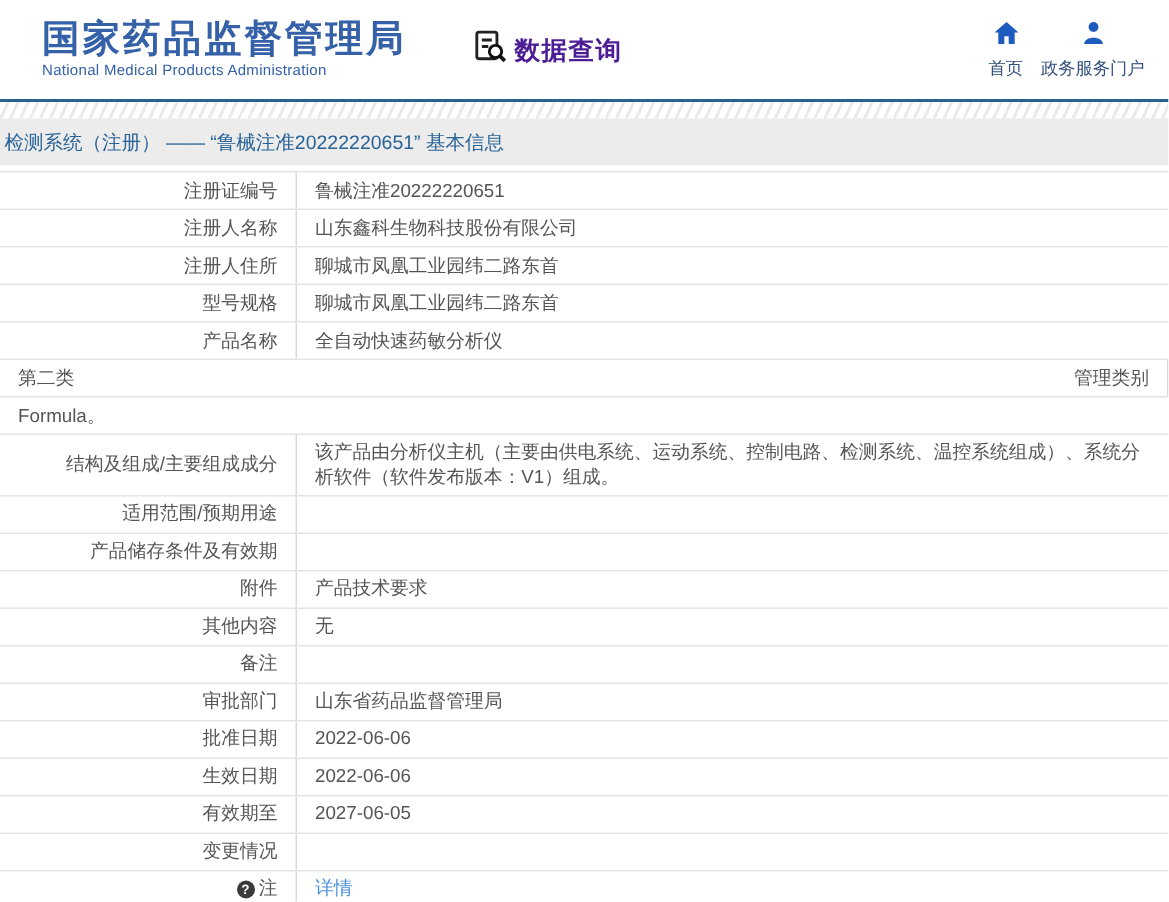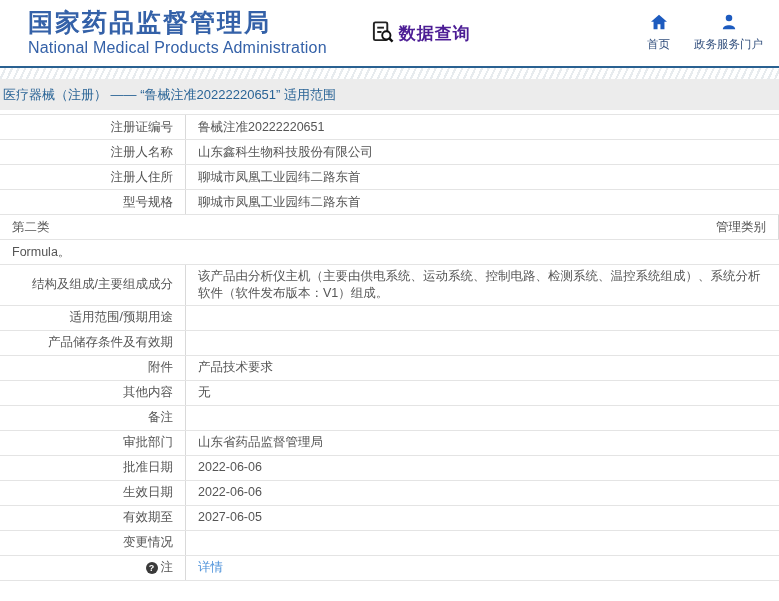--- a/index.html
+++ b/index.html
@@ -4,44 +4,44 @@
 <style>
   * { margin:0; padding:0; box-sizing:border-box; }
   html,body { width:779px; height:601px; overflow:hidden; background:#fff;
     font-family:"Liberation Sans","DejaVu Sans",sans-serif; }
   .page { width:779px; height:601px; display:flex; flex-direction:column; position:relative; }
 
   
   .hdr { height:66px; background:#fff; display:flex; align-items:center; padding-left:28px; flex-shrink:0; }
   .logo-text { display:flex; flex-direction:column; }
   .logo-cn { color:#3461a8; font-size:25px; font-weight:bold; letter-spacing:2px; line-height:1.1; }
-  .logo-en { color:#3461a8; font-size:16px; margin-top:2px; letter-spacing:.2px; }
+  .logo-en { color:#3461a8; font-size:10px; margin-top:2px; letter-spacing:.2px; }
   .section { display:flex; align-items:center; margin-left:44px; gap:5px; }
   .section-label { font-size:17px; color:#4c1d95; font-weight:600; letter-spacing:1px; }
-  .hdr-nav { margin-left:auto; display:flex; gap:24px; padding-right:16px; }
+  .hdr-nav { margin-left:auto; display:flex; gap:12px; padding-right:16px; }
   .nav-item { display:flex; flex-direction:column; align-items:center; gap:3px; cursor:pointer; }
   .nav-label { font-size:11.5px; color:#33507e; white-space:nowrap; }
 
   
   .rule { height:2px; background:#2a6191; flex-shrink:0; }
   .hatch { height:11px; flex-shrink:0;
     background:repeating-linear-gradient(115deg,#ffffff 0 4px,#e7ebee 4px 6px); }
 
   
   .breadcrumb { height:31px; background:#ececec; display:flex; align-items:center;
     padding-left:3px; color:#2a6496; font-size:13px; flex-shrink:0; }
 
   
   .tbl { margin-top:4px; display:flex; flex-direction:column; }
   .row { display:flex; align-items:stretch; border-bottom:1px solid #e4e4e4; }
   .row:first-child { border-top:1px solid #e4e4e4; }
   .cell { display:flex; align-items:center; font-size:12.5px; color:#555;
     line-height:1.35; padding:3px 12px; min-height:24px; }
   .cell.lab { width:186px; flex-shrink:0; justify-content:flex-end; text-align:right;
-    border-right:1px solid #d9d9d9; gap:3px; }
+    border-right:1px solid #d9d9d9; gap:3px;margin-left:12px; }
   .cell.val { flex:1; }
   .detail-link { color:#4a90d9; text-decoration:none; }
   .help-ic { display:inline-flex; align-items:center; justify-content:center;
     width:12px; height:12px; border-radius:50%; background:#3a3a3a; color:#fff;
     font-size:9px; font-weight:bold; flex-shrink:0; }
 </style>
 </head>
 <body>
 
 <div class="page">
@@ -81,21 +81,21 @@
         </span>
         <span class="nav-label">政务服务门户</span>
       </div>
     </div>
   </div>
 
   <div class="rule"></div>
   <div class="hatch"></div>
 
   <div class="breadcrumb">
-    <span>医疗器械（注册） —— “鲁械注准20222220651” 适用范围</span>
+    <span>检测系统（注册） —— “鲁械注准20222220651” 基本信息</span>
   </div>
 
   <div class="tbl">
       <div class="row">
         <div class="cell lab">
           <span>注册证编号</span>
         </div>
         <div class="cell val">鲁械注准20222220651</div>
       </div>
       <div class="row">
@@ -108,20 +108,26 @@
         <div class="cell lab">
           <span>注册人住所</span>
         </div>
         <div class="cell val">聊城市凤凰工业园纬二路东首</div>
       </div>
       <div class="row">
         <div class="cell lab">
           <span>型号规格</span>
         </div>
         <div class="cell val">聊城市凤凰工业园纬二路东首</div>
+      </div>
+      <div class="row">
+        <div class="cell lab">
+          <span>产品名称</span>
+        </div>
+        <div class="cell val">全自动快速药敏分析仪</div>
       </div>
       <div class="row">
         <div class="cell val">第二类</div>
         <div class="cell lab">
           <span>管理类别</span>
         </div>
       </div>
       <div class="row">
         <div class="cell val">Formula。</div>
       </div>

